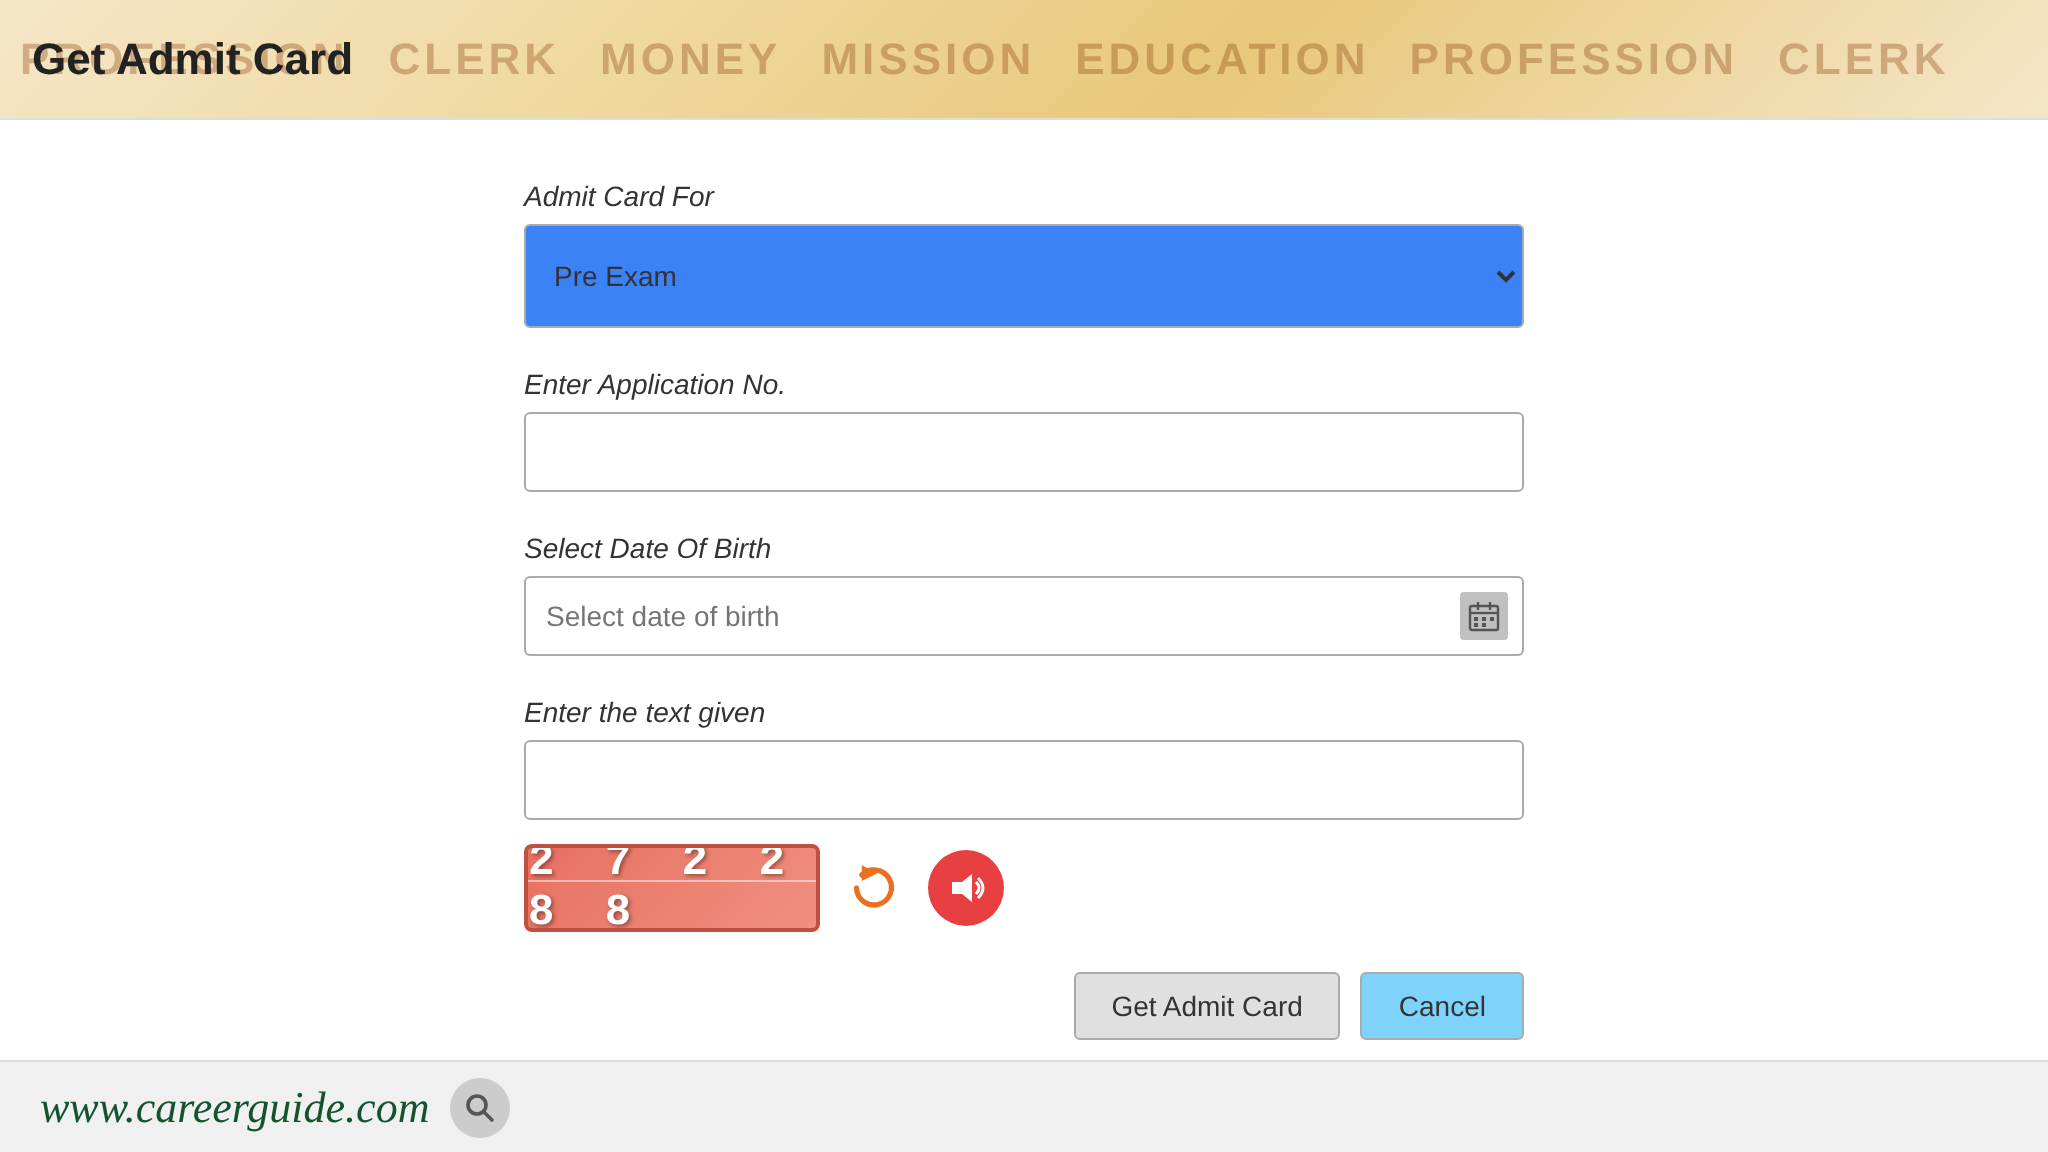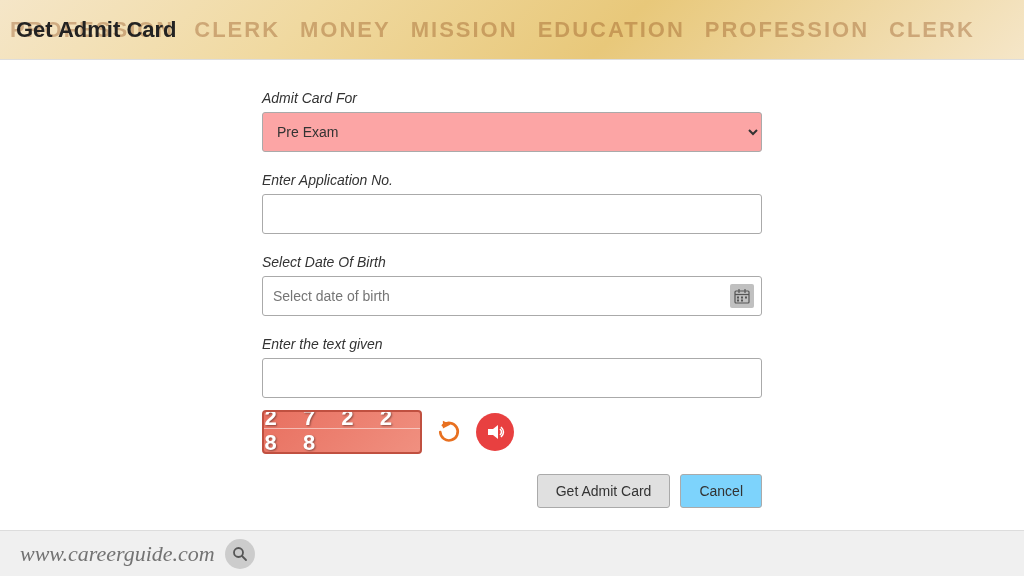--- a/index.html
+++ b/index.html
@@ -75,24 +75,24 @@
       font-style: italic;
     }
 
     .form-select {
       width: 100%;
       padding: 8px 10px;
       border: 1px solid #aaa;
       border-radius: 3px;
       font-size: 14px;
       color: #333;
-      background: #fca5a5;
+      background: #3b82f6;
       appearance: auto;
       cursor: pointer;
-      height: 40px;
+      height: 52px;
     }
 
     .form-input {
       width: 100%;
       padding: 8px 10px;
       border: 1px solid #aaa;
       border-radius: 3px;
       font-size: 14px;
       color: #333;
       height: 40px;
@@ -136,21 +136,21 @@
       display: flex;
       align-items: center;
       gap: 10px;
       margin-bottom: 20px;
     }
 
     .captcha-image {
       background: linear-gradient(135deg, #e87060, #f09080);
       border: 2px solid #c05040;
       border-radius: 4px;
-      width: 160px;
+      width: 148px;
       height: 44px;
       display: flex;
       align-items: center;
       justify-content: center;
       letter-spacing: 6px;
       font-size: 22px;
       font-weight: bold;
       color: #fff;
       text-shadow: 1px 1px 2px rgba(0,0,0,0.4);
       font-family: 'Courier New', monospace;
@@ -226,21 +226,21 @@
       background: #f0f0f0;
       border-top: 1px solid #ddd;
       display: flex;
       align-items: center;
       padding: 0 20px;
       gap: 10px;
     }
 
     .footer-url {
       font-size: 22px;
-      color: #737373;
+      color: #14532d;
       font-style: italic;
       font-family: Georgia, serif;
     }
 
     .footer-search-icon {
       width: 30px;
       height: 30px;
       border-radius: 50%;
       background: #ccc;
       display: flex;

